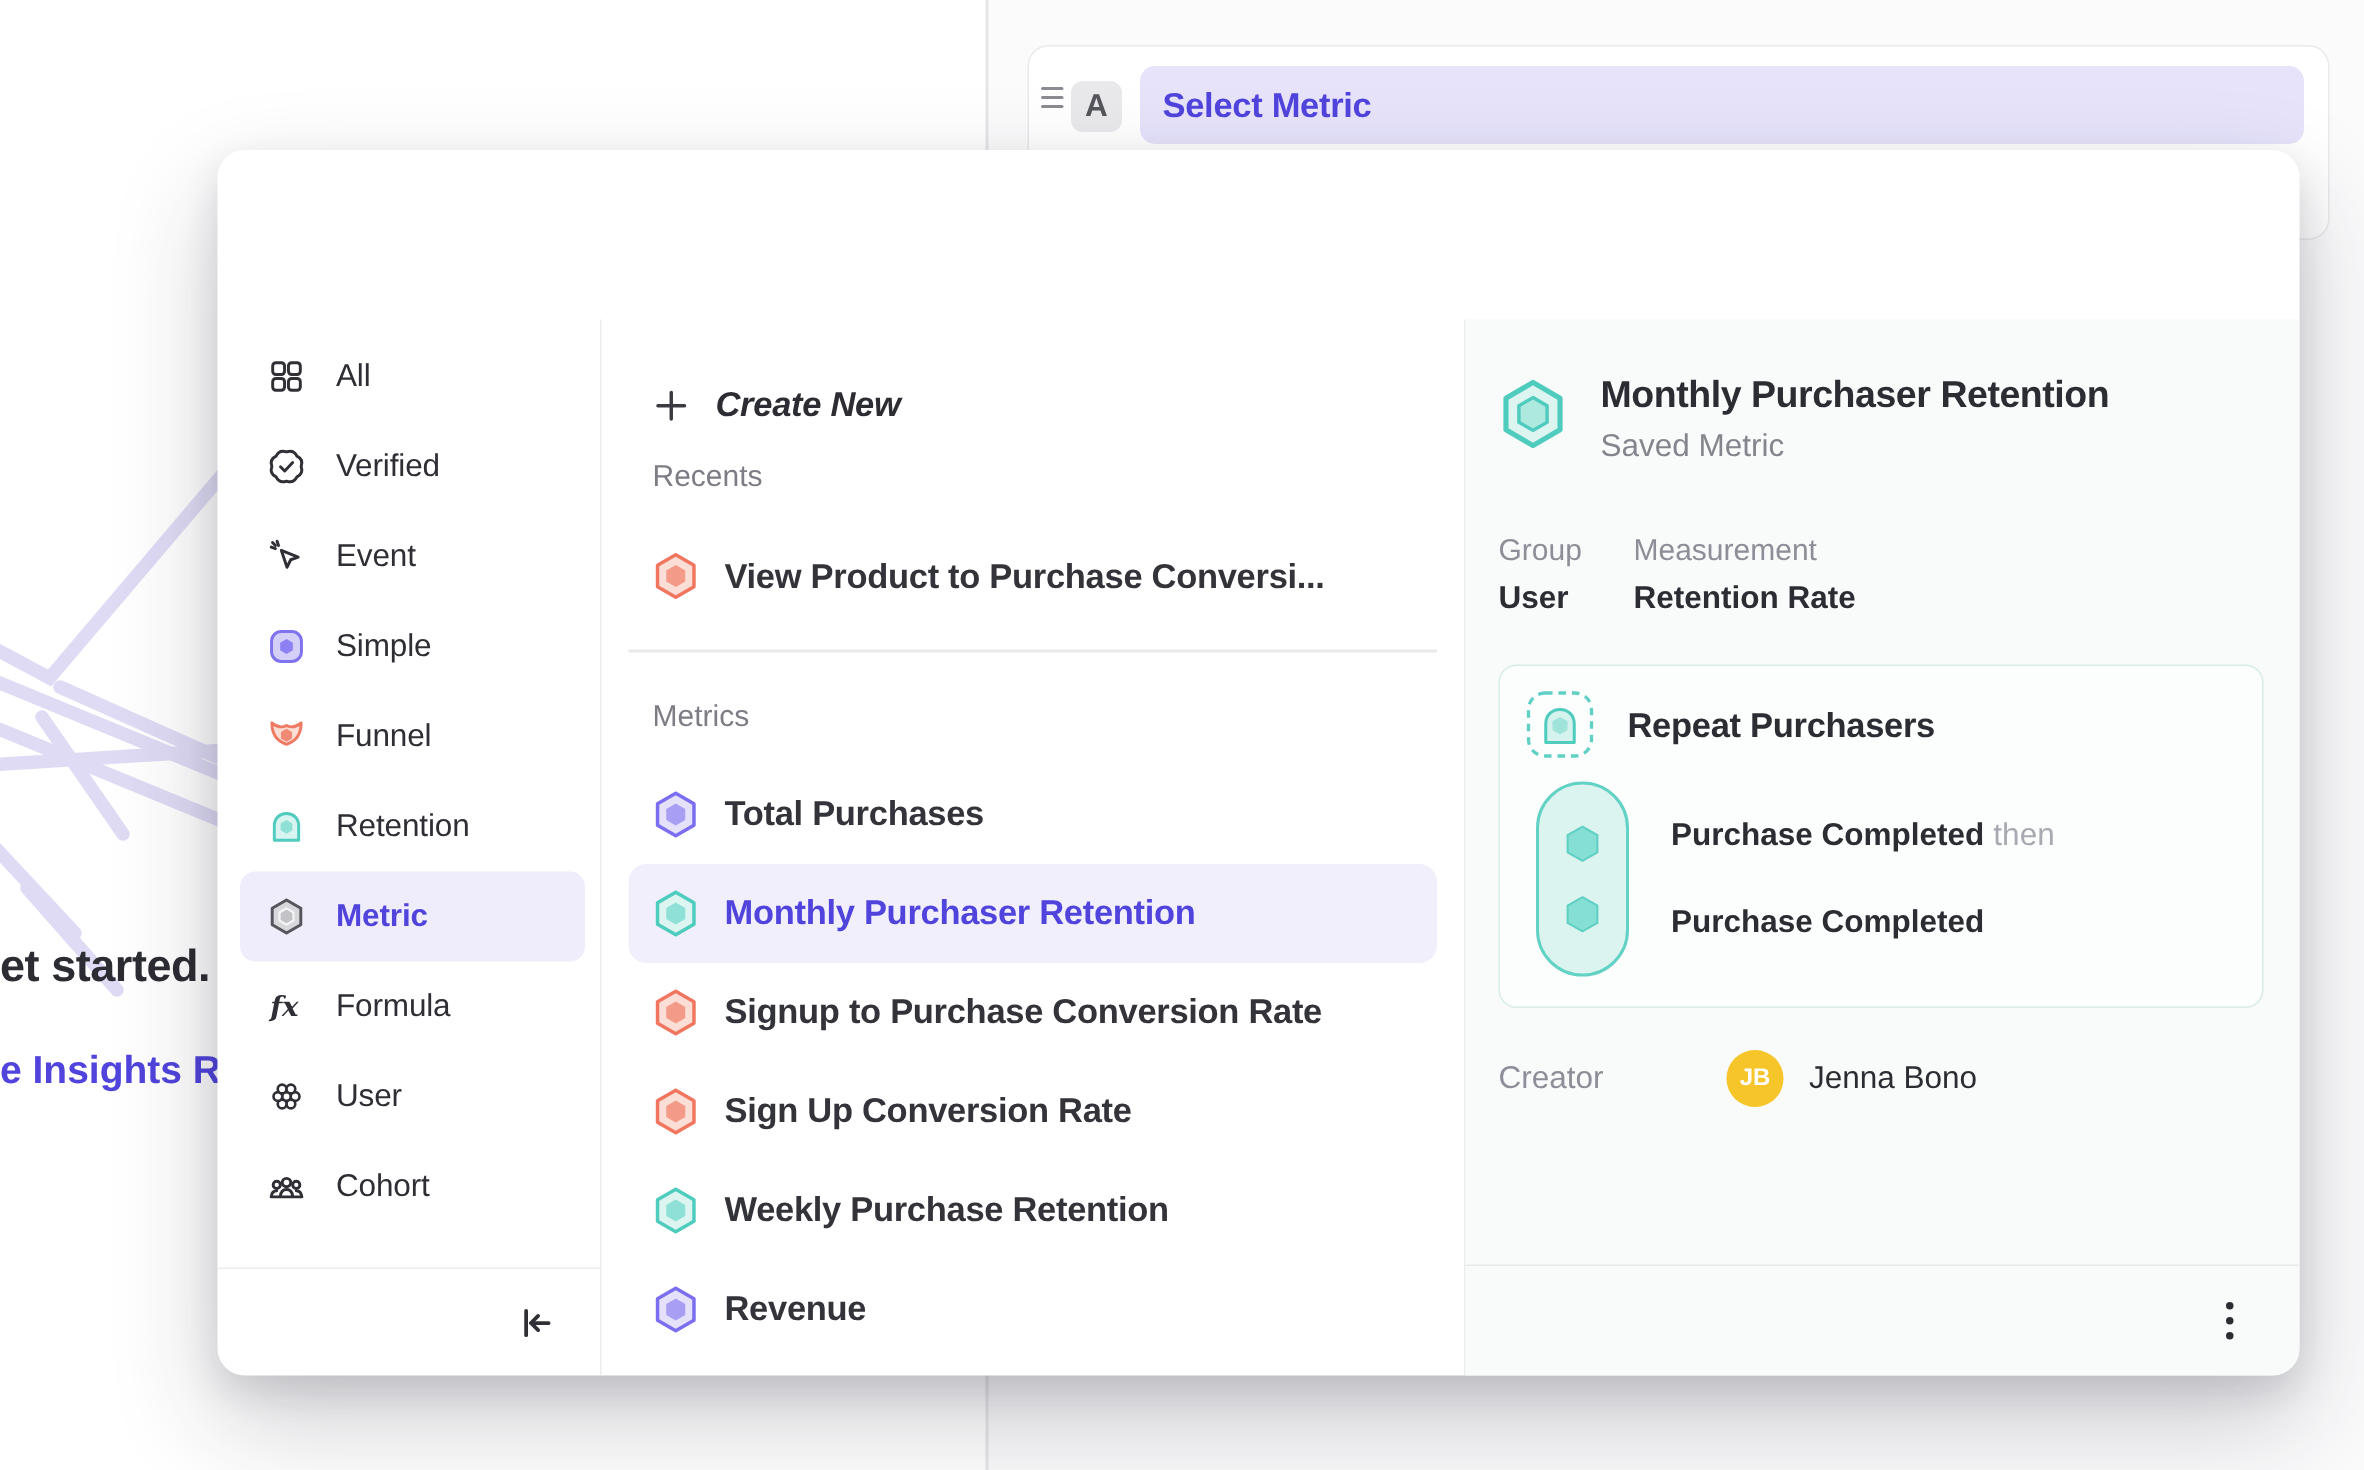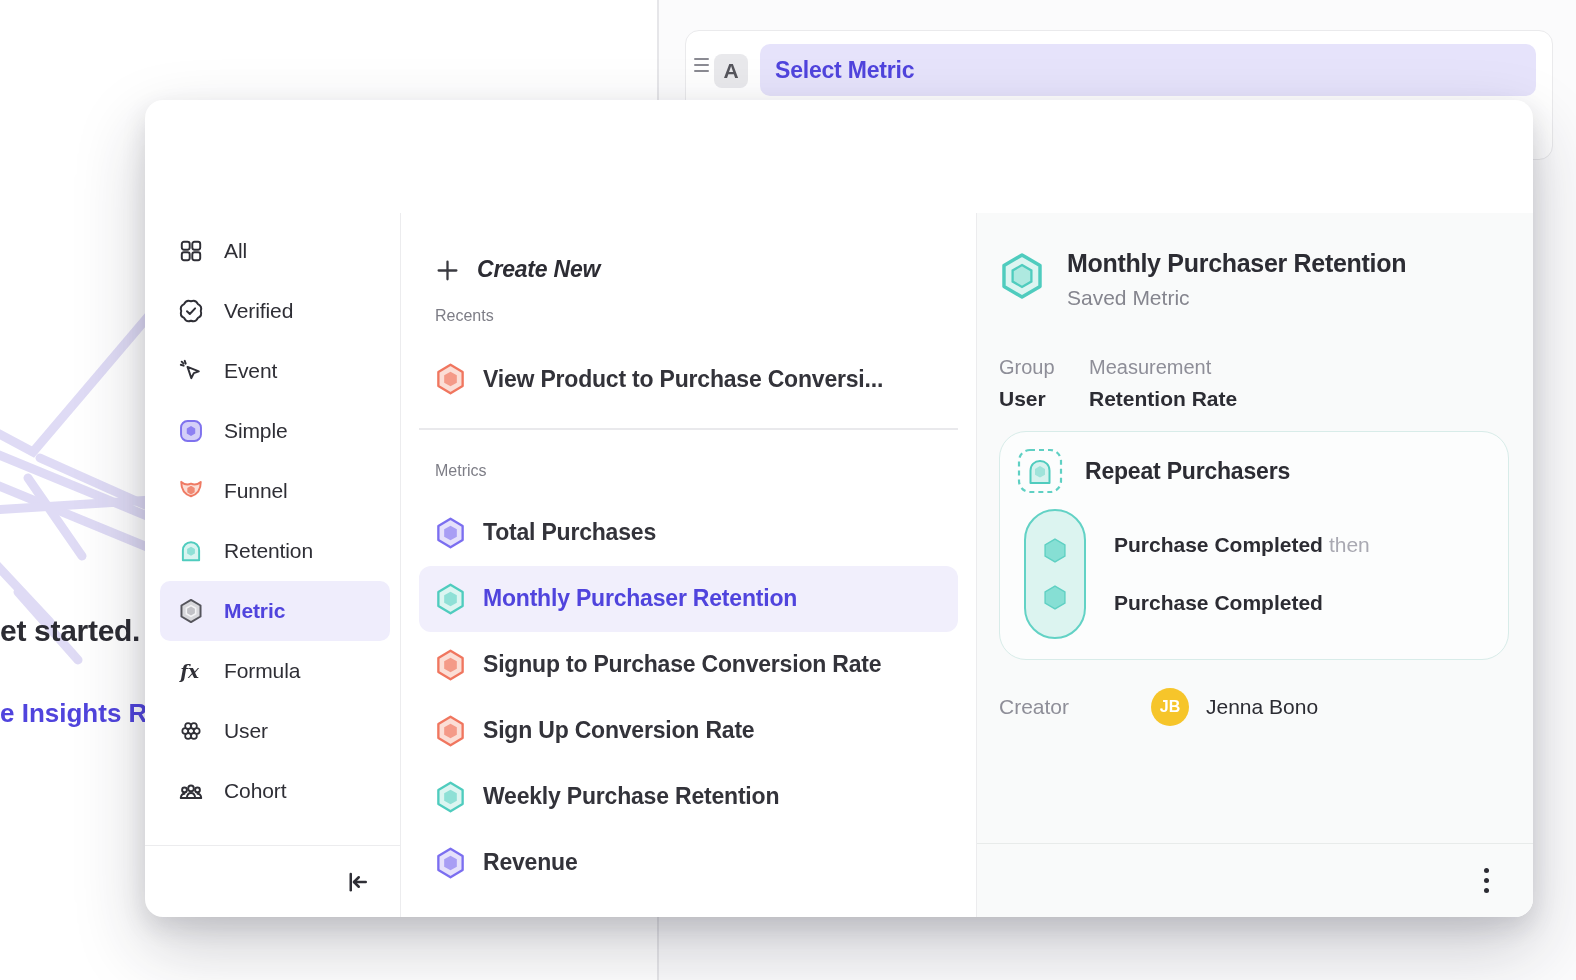--- a/index.html
+++ b/index.html
@@ -4,21 +4,21 @@
 <style>
   * { margin:0; padding:0; box-sizing:border-box; }
   html,body { width:1576px; height:980px; overflow:hidden;
     font-family:"Liberation Sans","DejaVu Sans",sans-serif; background:#ffffff; }
   .stage { position:relative; width:1576px; height:980px; background:#ffffff; }
 
   
   .bg-right { position:absolute; left:658px; top:0; right:0; bottom:0; background:#fbfbfc; }
   .v-divider { position:absolute; left:657px; top:0; bottom:0; width:2px; background:#e6e6e9; }
   .bg-lines { position:absolute; left:0; top:0; width:170px; height:700px; }
-  .bg-headline { position:absolute; left:0; top:614px; width:150px; overflow:hidden;
+  .bg-headline { position:absolute; left:0; top:628px; width:150px; overflow:hidden;
     font-size:30px; font-weight:700; color:#2c2c33; white-space:nowrap; letter-spacing:-0.3px; }
   .bg-link { position:absolute; left:0; top:698px; width:152px; overflow:hidden;
     font-size:26px; font-weight:600; color:#5044dd; white-space:nowrap; }
 
   .builder-card { position:absolute; left:685px; top:30px; width:868px; height:130px;
     background:#ffffff; border:1.5px solid #eaeaec; border-radius:14px; }
   .drag-handle { position:absolute; left:8px; top:25px; width:18px; height:18px;
     display:flex; flex-direction:column; justify-content:center; gap:4px; }
   .drag-handle i { display:block; height:2px; width:15px; background:#8b8b93; border-radius:1px; }
   .a-badge { position:absolute; left:28px; top:23px; width:34px; height:34px; background:#e9e9ec;
@@ -58,21 +58,21 @@
     padding-right:28px; }
   .collapse-btn { width:30px; height:30px; cursor:pointer; }
 
   
   .mid { position:relative; width:577px; flex:0 0 577px;
     border-left:1.5px solid #ececee; border-right:1.5px solid #ececee; padding:0 18px; }
   .create-row { margin-top:12px; height:58px; display:flex; align-items:flex-end; gap:17px;
     padding-left:16px; border-radius:12px; cursor:pointer;font-style:italic; }
   .create-row .plus { width:25px; height:25px; }
   .create-row .c-label { font-size:23px; font-weight:600; color:#2c2c33; letter-spacing:-0.2px; }
-  .sec-label { margin-top:24px; padding-left:16px; font-size:16px; font-weight:500; color:#7d7d86; }
+  .sec-label { margin-top:24px; padding-left:16px; font-size:20px; font-weight:500; color:#7d7d86; }
   .mrow { height:66px; display:flex; align-items:center; gap:17px; padding-left:16px;
     border-radius:12px; cursor:pointer; }
   .mrow.first { margin-top:20px; }
   .mrow .hex { width:31px; height:34px; flex:0 0 auto; }
   .mrow .m-label { font-size:23px; font-weight:600; color:#33333a; letter-spacing:-0.2px;
     white-space:nowrap; overflow:hidden; text-overflow:ellipsis; }
   .mrow.selected { background:#f1effc; }
   .mrow.selected .m-label { color:#5044dd; }
   .recent-item { margin-top:22px; height:64px; }
   .mid-divider { margin:17px 0 0 0; height:1.5px; background:#e9e9ec; }
@@ -80,22 +80,22 @@
   
   .detail { position:relative; flex:1; background:#f9fafa; padding:36px 24px 0 22px; }
   .d-header { display:flex; gap:22px; }
   .d-hex { width:46px; height:50px; flex:0 0 auto; margin-top:2px; }
   .d-title { font-size:25px; font-weight:700; color:#2c2c33; letter-spacing:-0.3px; }
   .d-sub { margin-top:8px; font-size:21px; color:#85858e; }
   .d-fields { display:flex; margin-top:46px; }
   .d-field .f-label { font-size:20px; color:#8e8e98; }
   .d-field .f-value { margin-top:8px; font-size:21px; font-weight:700; color:#2c2c33; }
   .d-field.group { width:90px; }
-  .def-card { margin-top:20px; border:1.5px solid #d8ece9; background:#fcfdfd;
-    border-radius:27px; padding:15px 18px 20px 16px; }
+  .def-card { margin-top:32px; border:1.5px solid #d8ece9; background:#fcfdfd;
+    border-radius:12px; padding:15px 18px 20px 16px; }
   .def-head { display:flex; align-items:center; gap:21px; }
   .def-icon { width:48px; height:48px; flex:0 0 auto; }
   .def-title { font-size:23px; font-weight:700; color:#2c2c33; letter-spacing:-0.2px; }
   .def-body { display:flex; gap:28px; margin-top:14px; padding-left:8px; }
   .capsule { width:62px; height:130px; border:2px solid #62d2c5; background:#dcf4f0;
     border-radius:32px; display:flex; flex-direction:column; align-items:center;
     justify-content:center; gap:16px; }
   .capsule svg { width:28px; height:31px; }
   .step-lines { display:flex; flex-direction:column; justify-content:center; gap:34px; }
   .step { font-size:21px; font-weight:700; color:#2c2c33; }

